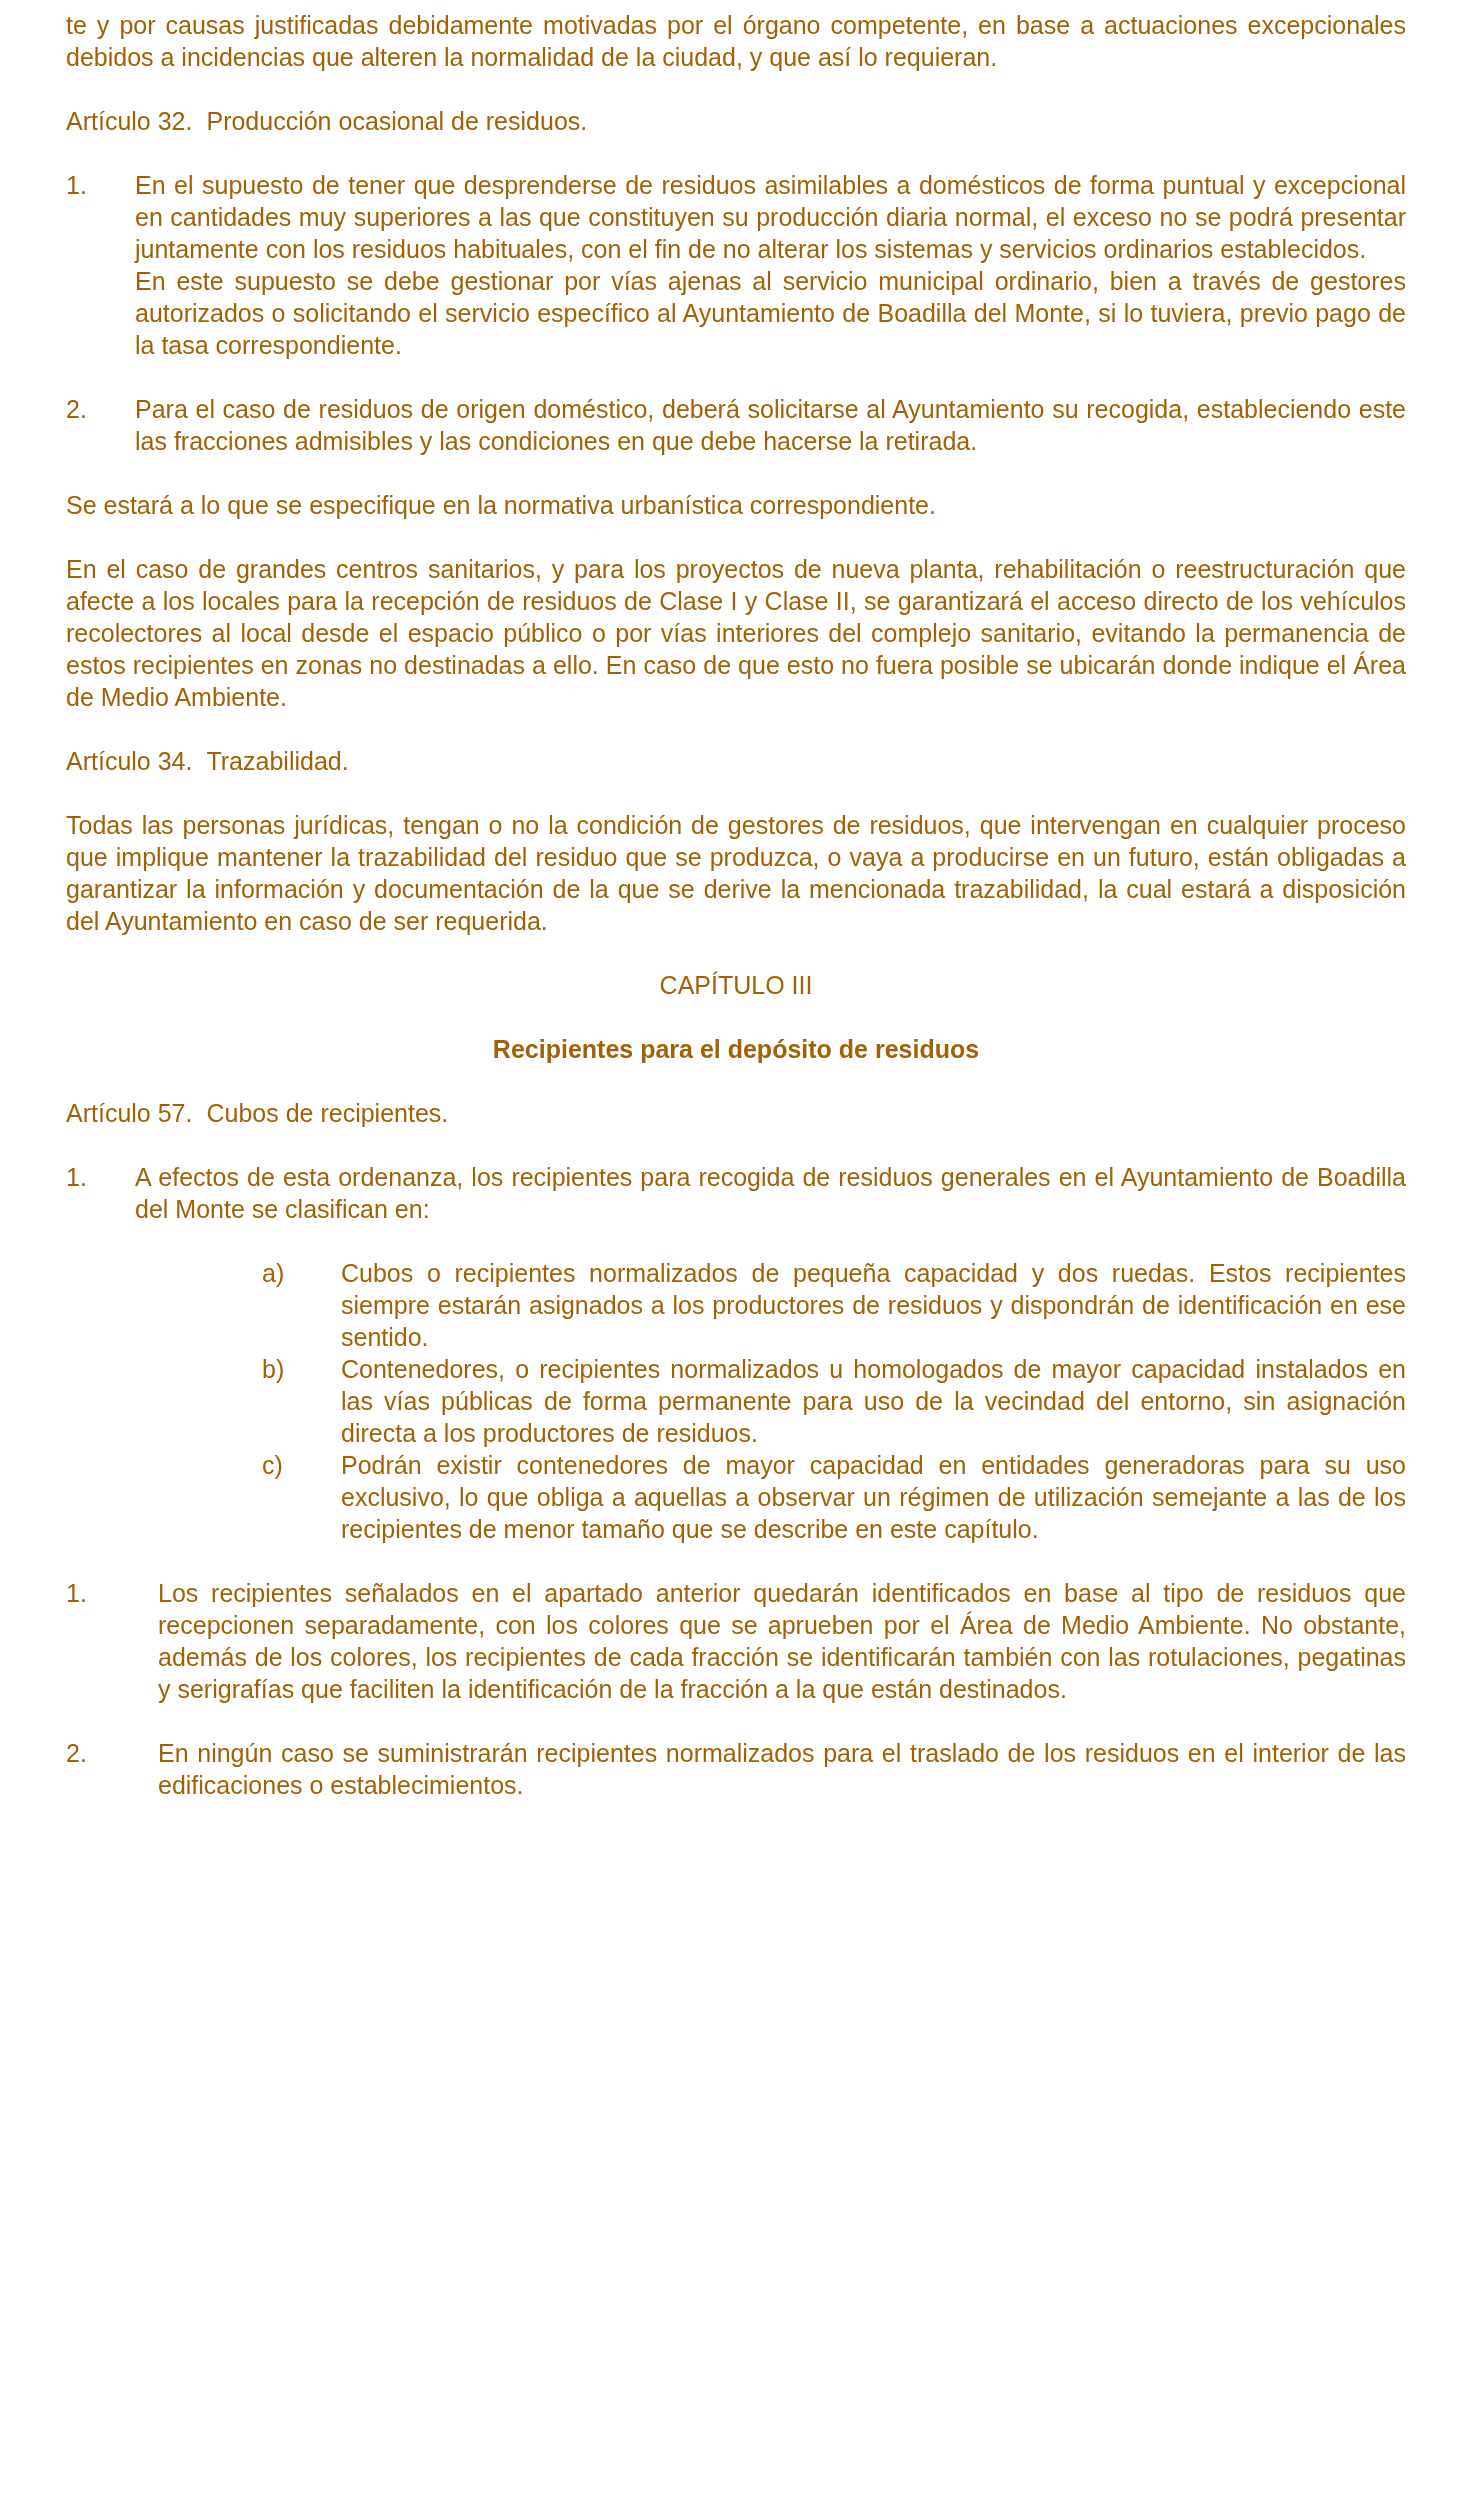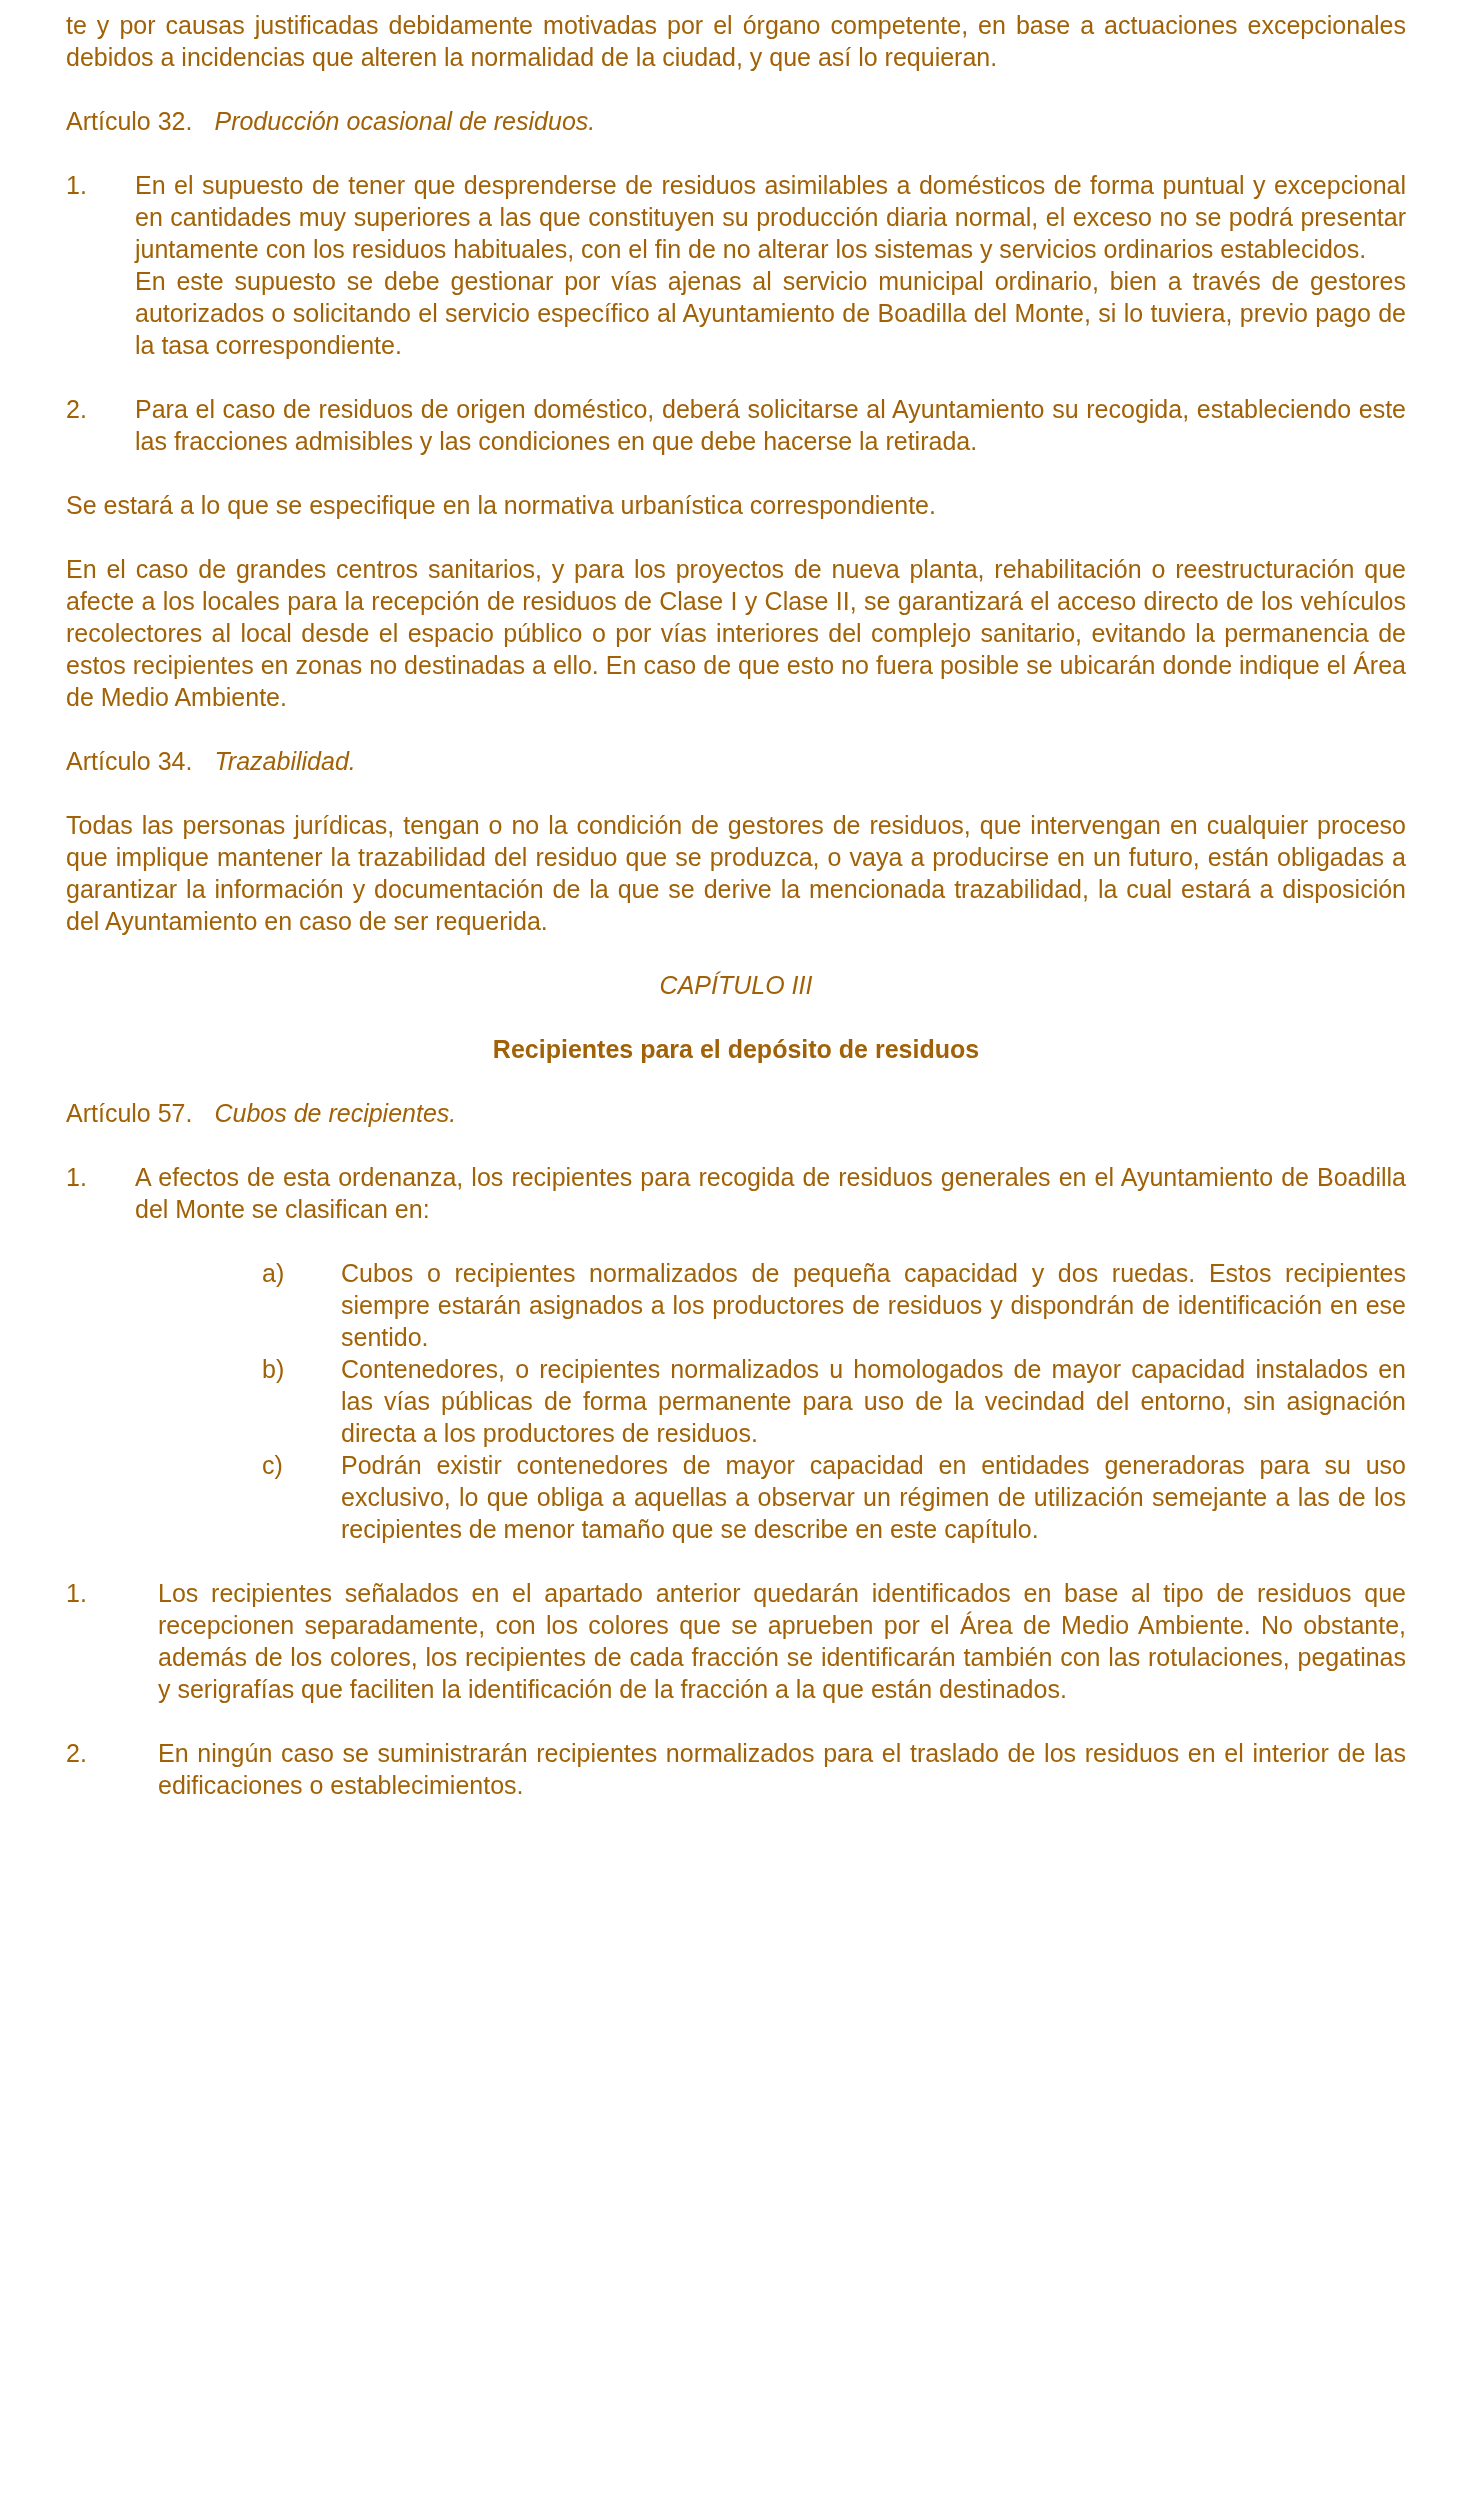--- a/index.html
+++ b/index.html
@@ -19,22 +19,21 @@
     color: #a16207;
   }
   .para {
     margin: 0 0 32px 0;
     text-align: justify;
   }
   .heading {
     text-align: left;
   }
   .article-title {
-    font-style: italic;
-    margin-left: 22px;
+    margin-left: 14px;
   }
   .li {
     display: flex;
     margin: 0 0 32px 0;
   }
   .li .num {
     flex: 0 0 40px;
   }
   .li.wide .num {
     flex: 0 0 63px;
@@ -61,21 +60,20 @@
   }
   .subli .body {
     flex: 1;
     text-align: justify;
   }
   .center {
     text-align: center;
   }
   .chapter-label {
     margin-top: 28px;
-    font-style: italic;
   }
   .bold {
     font-weight: bold;
   }
 </style>
 </head>
 <body>
 
 <div class="page">
 

